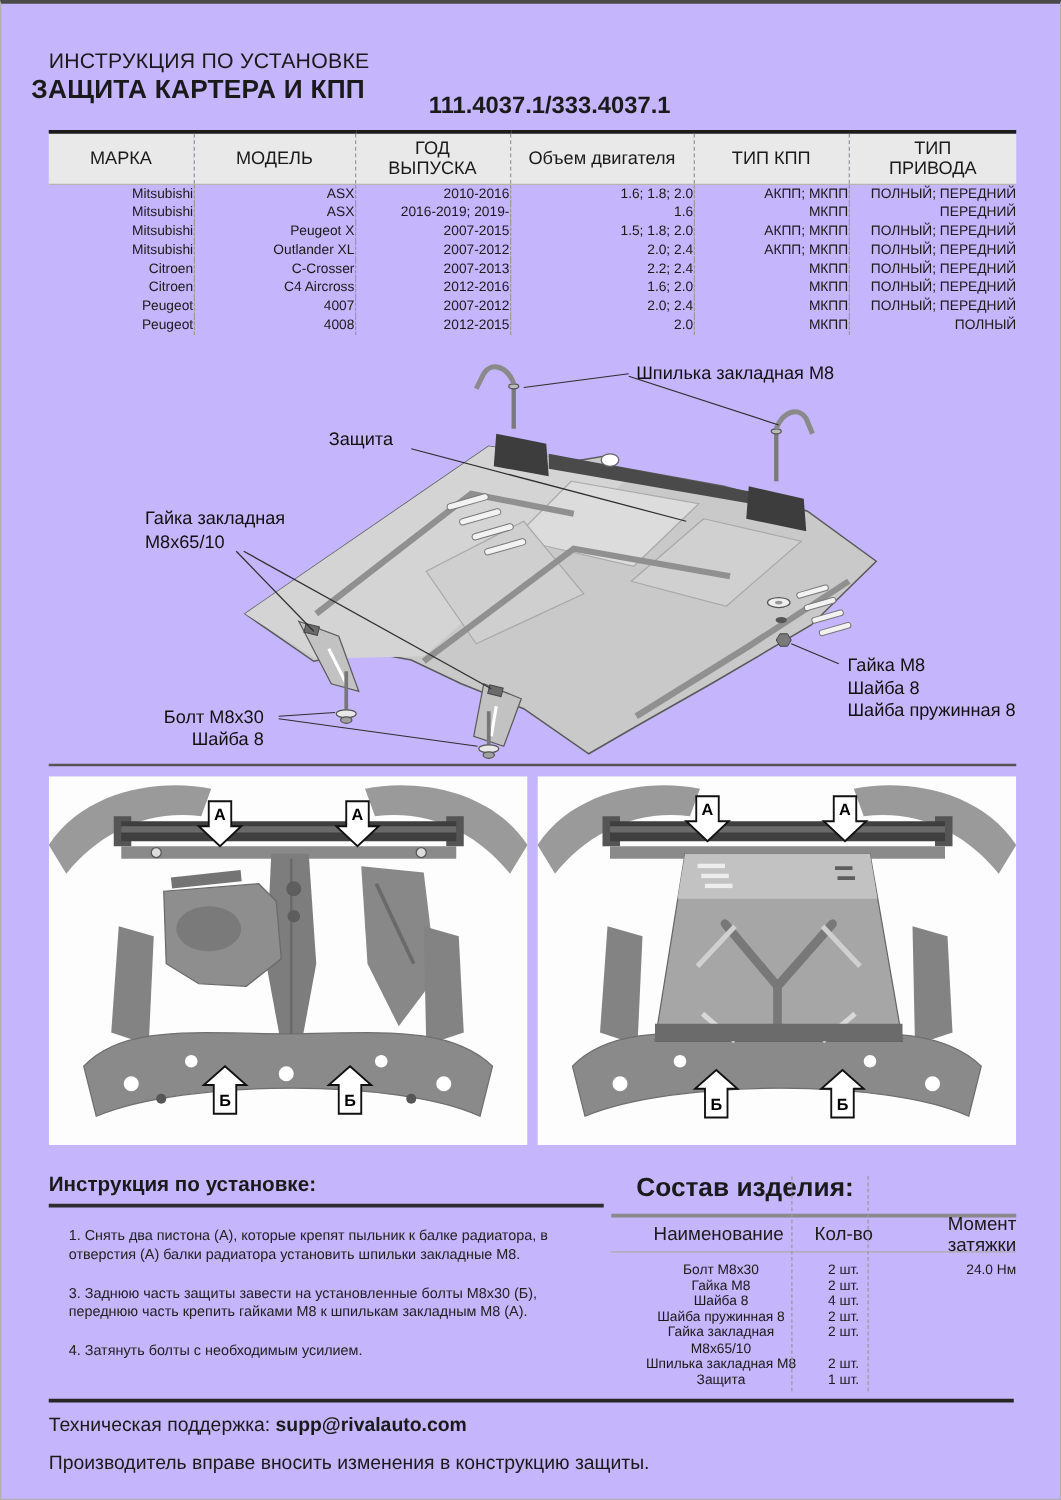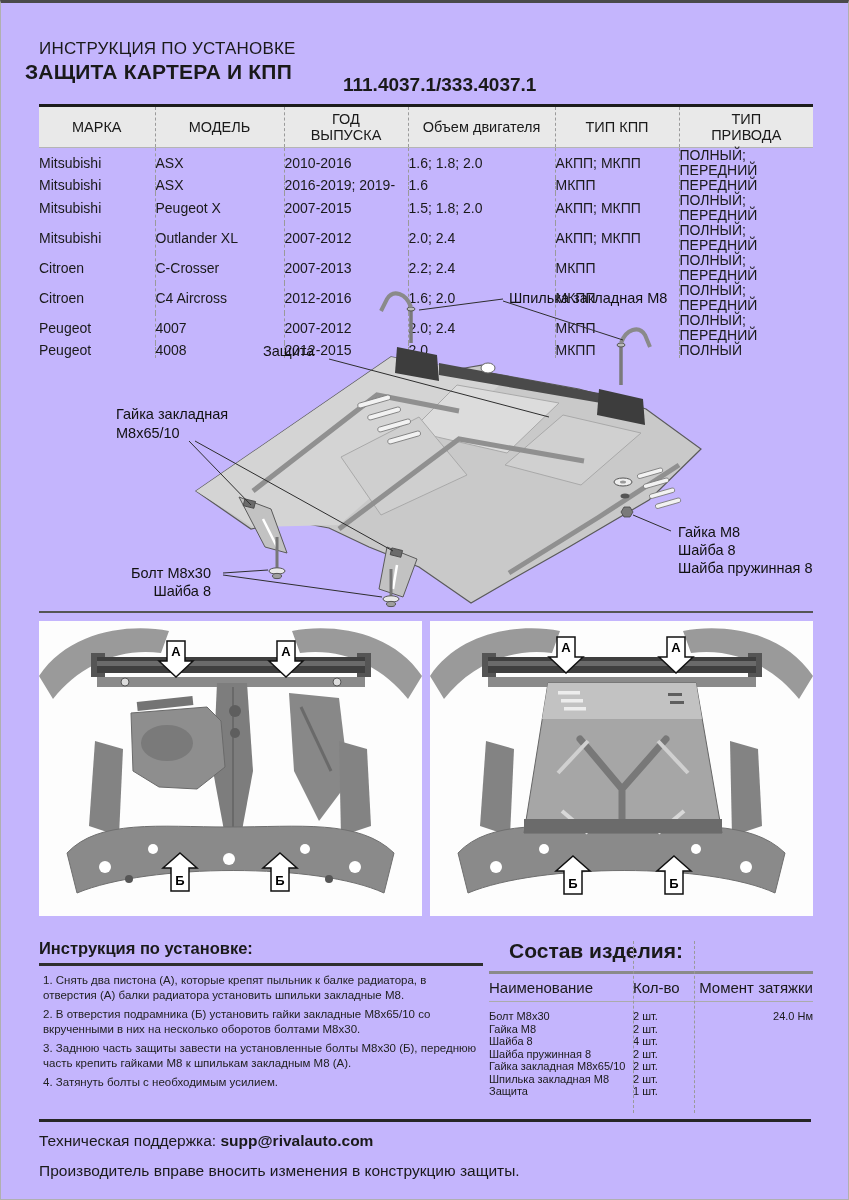--- a/index.html
+++ b/index.html
@@ -10,38 +10,38 @@
   .abs{position:absolute;}
   
   .hdr-sub{left:38px;top:36px;font-size:17px;letter-spacing:.2px;}
   .hdr-title{left:24px;top:57px;font-size:21px;font-weight:bold;letter-spacing:.2px;}
   .hdr-part{left:342px;top:57px;font-size:19px;font-weight:bold;margin-top:14px;}
   
   table.veh{left:38px;top:101px;width:774px;border-collapse:collapse;table-layout:fixed;}
   table.veh th{background:#e9e9e9;border-top:3px solid #1c1c1c;border-bottom:1px solid #b5b5b5;
       font-weight:normal;font-size:14.5px;height:40px;white-space:pre-line;line-height:1.12;
       text-align:center;padding:0;}
-  table.veh td{font-size:14px;height:15px;line-height:15px;text-align:left;padding:0;}
+  table.veh td{font-size:11px;height:15px;line-height:15px;text-align:right;padding:0;}
   table.veh th.d,table.veh td.d{border-right:1px dashed #9a9a9a;}
   
   .rule-mid{left:38px;top:608px;width:774px;height:2px;background:#555;}
   
   .instr{left:38px;top:936px;width:444px;}
   .instr h2{margin:0;font-size:16.5px;font-weight:bold;}
   .instr .uline{height:3px;background:#2e2e2e;margin-top:5px;}
   .instr .steps{margin-top:7px;font-size:11.5px;line-height:1.3;color:#222;}
-  .instr .steps div{margin:4px;}
+  .instr .steps div{margin:16px;}
   
   .parts{left:488px;top:936px;width:324px;}
   .parts h2{margin:0 0 0 20px;font-size:21px;font-weight:bold;}
   .parts .phead{display:flex;margin-top:8px;border-top:3px solid #8a8a8a;border-bottom:1px solid #ababab;
       font-size:15px;height:27px;align-items:center;}
   .parts .prow{display:flex;font-size:11px;line-height:12.5px;}
-  .pc1{width:144px;text-align:left;padding-right:6px;box-sizing:border-box;}
-  .pc2{width:61px;}
+  .pc1{width:144px;text-align:center;padding-right:6px;box-sizing:border-box;margin-left:24px;}
+  .pc2{width:61px;text-align:center;}
   .pc3{width:119px;text-align:right;}
   .parts .body{margin-top:8px;}
   .pdash{position:absolute;top:2px;height:172px;border-left:1px dashed #9a9a9a;}
   .pdash.one{left:144px;} .pdash.two{left:205px;}
   .phead .pc1{padding-right:10px;}
   
   .foot{left:38px;top:1116px;width:772px;border-top:3px solid #262626;}
   .foot p{margin:9px 0 0 0;font-size:15.5px;line-height:1.35;}
   .foot b{font-weight:bold;}
   svg text{font-family:"Liberation Sans",sans-serif;}
@@ -309,21 +309,20 @@
       <polygon points="244,235 261,250 253,250 253,273 235,273 235,250 227,250" fill="#fff" stroke="#111" stroke-width="1.5"></polygon>
       <text x="244" y="267" text-anchor="middle" font-size="13" font-weight="bold">Б</text>
     </g>
   </svg>
 
   <div class="abs instr">
     <h2>Инструкция по установке:</h2>
     <div class="uline"></div>
     <div class="steps">
       <div>1. Снять два пистона (А), которые крепят пыльник к балке радиатора, в отверстия (А) балки радиатора установить шпильки закладные М8.</div>
-      <div>2. В отверстия подрамника (Б) установить гайки закладные М8х65/10 со вкрученными в них на несколько оборотов болтами М8х30.</div>
       <div>3. Заднюю часть защиты завести на установленные болты М8х30 (Б), переднюю часть крепить гайками М8 к шпилькам закладным М8 (А).</div>
       <div>4. Затянуть болты с необходимым усилием.</div>
     </div>
   </div>
 
   <div class="abs parts">
     <div class="pdash one"></div>
     <div class="pdash two"></div>
     <h2>Состав изделия:</h2>
     <div class="phead">

